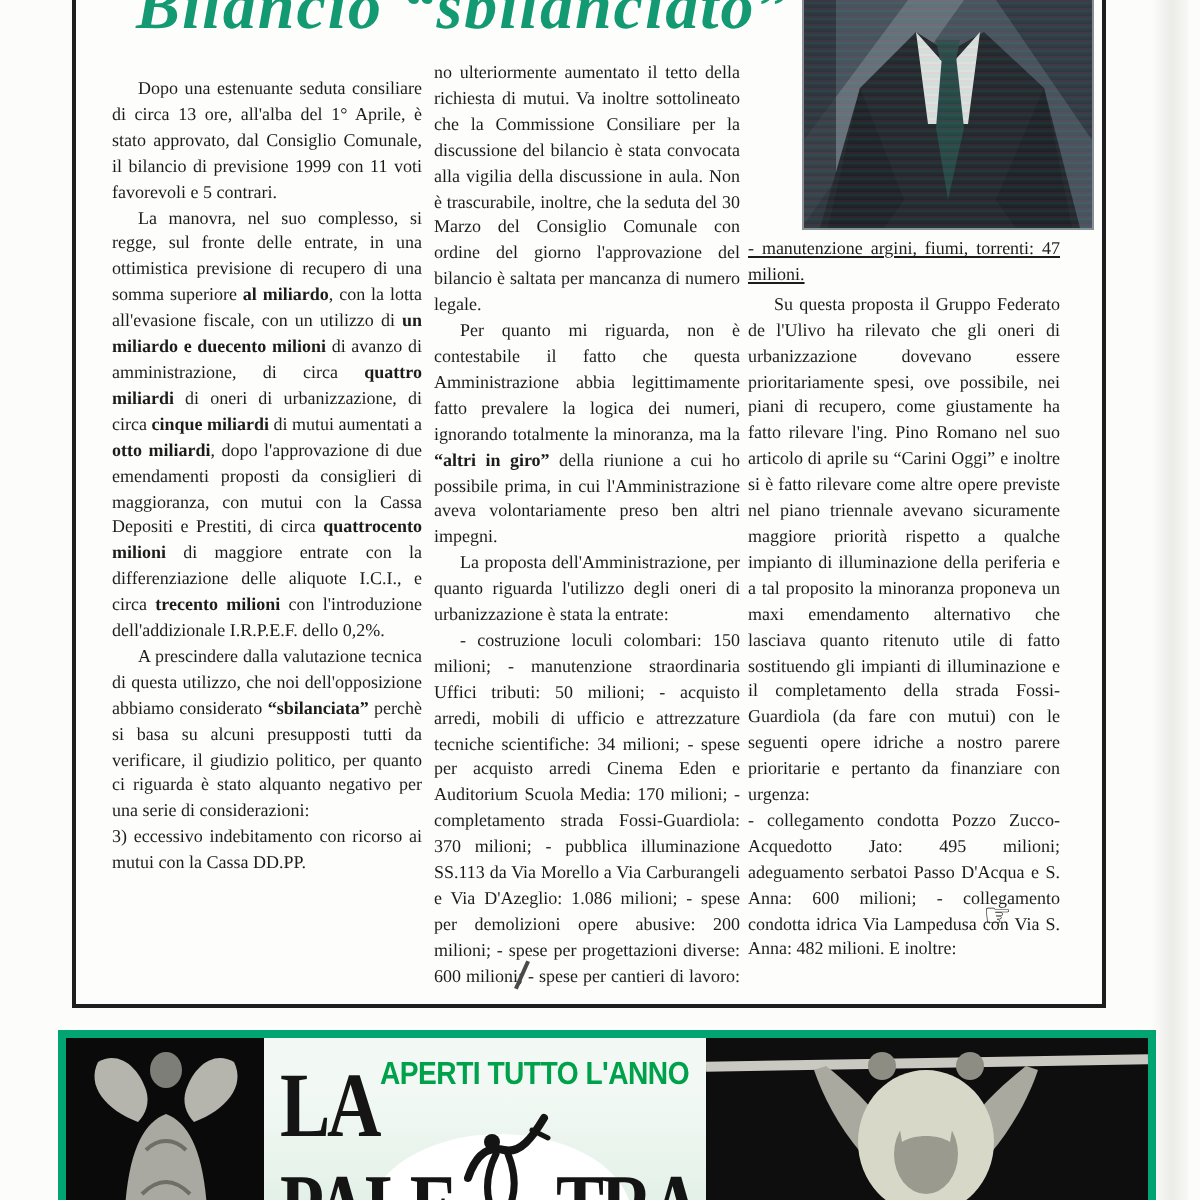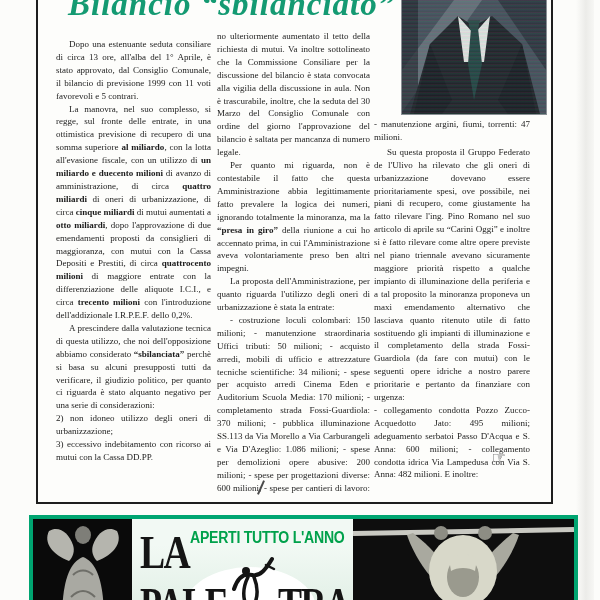--- a/index.html
+++ b/index.html
@@ -12,21 +12,21 @@
          font-style:italic;font-weight:bold;font-size:33px;letter-spacing:1px;white-space:nowrap;}
 
   .col{position:absolute;font-size:9px;line-height:12.9px;color:#1c1c1c;overflow:hidden;}
   .col p{margin:0;text-align:justify;}
   .col .indent{text-indent:13px;}
   .b{font-weight:bold;margin-top:36px;}
   .i{}
   .col1{left:18px;top:50px;width:155px;height:458px;}
   .col2{left:179px;top:42px;width:153px;height:466px;}
   .col3{left:336px;top:130px;width:156px;height:364px;}
-  .caption{margin-bottom:2px!important;}
+  .caption{margin-bottom:2px!important;text-decoration:underline;}
   .hand{position:absolute;right:24px;top:334px;font-family:"DejaVu Sans",sans-serif;font-size:16px;color:#222;}
 
   
   .photo{position:absolute;left:364px;top:12px;width:144px;height:114px;overflow:hidden;background:#47525a;outline:1px solid #8b9096;}
   .photo svg{display:block;}
   .photo::after{content:"";position:absolute;inset:0;
      background:repeating-linear-gradient(180deg, rgba(255,60,200,.07) 0 1px, rgba(40,230,150,.08) 1px 2px, rgba(80,120,255,.05) 2px 3px, transparent 3px 4px);}
 
   .pen-mark{position:absolute;left:222px;top:492px;width:2px;height:15px;background:#4a4a4a;transform:rotate(24deg);}
 
@@ -54,28 +54,27 @@
 
 <div class="page">
 
   <div class="article-box">
     <h1 class="title" style="color: rgb(20, 154, 114);">Bilancio “sbilanciato” ?</h1>
 
     <div class="col col1">
       <p class="indent"><span>Dopo una estenuante seduta consiliare di circa 13 ore, all'alba del 1° Aprile, è stato approvato, dal Consiglio Comunale, il bilancio di previsione 1999 con 11 voti favorevoli e 5 contrari.</span></p>
       <p class="indent"><span>La manovra, nel suo complesso, si regge, sul fronte delle entrate, in una ottimistica previsione di recupero di una somma superiore </span><span class="b">al miliardo</span><span>, con la lotta all'evasione fiscale, con un utilizzo di </span><span class="b">un miliardo e duecento milioni</span><span> di avanzo di amministrazione, di circa </span><span class="b">quattro miliardi</span><span> di oneri di urbanizzazione, di circa </span><span class="b">cinque miliardi</span><span> di mutui aumentati a </span><span class="b">otto miliardi</span><span>, dopo l'approvazione di due emendamenti proposti da consiglieri di maggioranza, con mutui con la Cassa Depositi e Prestiti, di circa </span><span class="b">quattrocento milioni</span><span> di maggiore entrate con la differenziazione delle aliquote I.C.I., e circa </span><span class="b">trecento milioni</span><span> con l'introduzione dell'addizionale I.R.P.E.F. dello 0,2%.</span></p>
       <p class="indent"><span>A prescindere dalla valutazione tecnica di questa utilizzo, che noi dell'opposizione abbiamo considerato </span><span class="b i">“sbilanciata”</span><span> perchè si basa su alcuni presupposti tutti da verificare, il giudizio politico, per quanto ci riguarda è stato alquanto negativo per una serie di considerazioni:</span></p>
-      <p><span>2) non idoneo utilizzo degli oneri di urbanizzazione;</span></p>
       <p><span>3) eccessivo indebitamento con ricorso ai mutui con la Cassa DD.PP.</span></p>
 
     </div>
 
     <div class="col col2">
       <p><span>no ulteriormente aumentato il tetto della richiesta di mutui. Va inoltre sottolineato che la Commissione Consiliare per la discussione del bilancio è stata convocata alla vigilia della discussione in aula. Non è trascurabile, inoltre, che la seduta del 30 Marzo del Consiglio Comunale con ordine del giorno l'approvazione del bilancio è saltata per mancanza di numero legale.</span></p>
-      <p class="indent"><span>Per quanto mi riguarda, non è contestabile il fatto che questa Amministrazione abbia legittimamente fatto prevalere la logica dei numeri, ignorando totalmente la minoranza, ma la </span><span class="b i">“presa in giro”</span><span> della riunione a cui ho accennato prima, in cui l'Amministrazione aveva volontariamente preso ben altri impegni.</span></p>
+      <p class="indent"><span>Per quanto mi riguarda, non è contestabile il fatto che questa Amministrazione abbia legittimamente fatto prevalere la logica dei numeri, ignorando totalmente la minoranza, ma la </span><span class="b i">“altri in giro”</span><span> della riunione a cui ho possibile prima, in cui l'Amministrazione aveva volontariamente preso ben altri impegni.</span></p>
       <p class="indent"><span>La proposta dell'Amministrazione, per quanto riguarda l'utilizzo degli oneri di urbanizzazione è stata la entrate:</span></p>
       <p class="indent"><span>- costruzione loculi colombari: 150 milioni; - manutenzione straordinaria Uffici tributi: 50 milioni; - acquisto arredi, mobili di ufficio e attrezzature tecniche scientifiche: 34 milioni; - spese per acquisto arredi Cinema Eden e Auditorium Scuola Media: 170 milioni; - completamento strada Fossi-Guardiola: 370 milioni; - pubblica illuminazione SS.113 da Via Morello a Via Carburangeli e Via D'Azeglio: 1.086 milioni; - spese per demolizioni opere abusive: 200 milioni; - spese per progettazioni diverse: 600 milioni; - spese per cantieri di lavoro: 300 milioni; - manutenzione ordinaria e sistemazione straordinaria di vie e piazze: 310 milioni; - acquisto automezzo per impianti di P.I.. 120 milioni, - spese per incarico per aggiornamento patrimonio comunale: 53 milioni; - spese per manutenzione e sistemazione edifici pubblici: 300 milioni; - acquisto materiale per scuola elementare: 20 milioni; - spese per affidamento incarico D.L.626/94: 20 milioni;</span></p>
     </div>
 
     <div class="photo">
       <svg width="144" height="114" viewBox="0 0 144 114">
         <rect width="144" height="114" fill="#47525a"></rect>
         <polygon points="0,70 52,0 80,0 0,112" fill="#7d888e" opacity="0.55"></polygon>
         <polygon points="96,0 144,0 144,70" fill="#2c3339" opacity="0.8"></polygon>
         <rect x="0" y="0" width="16" height="114" fill="#232a2e" opacity="0.7"></rect>

